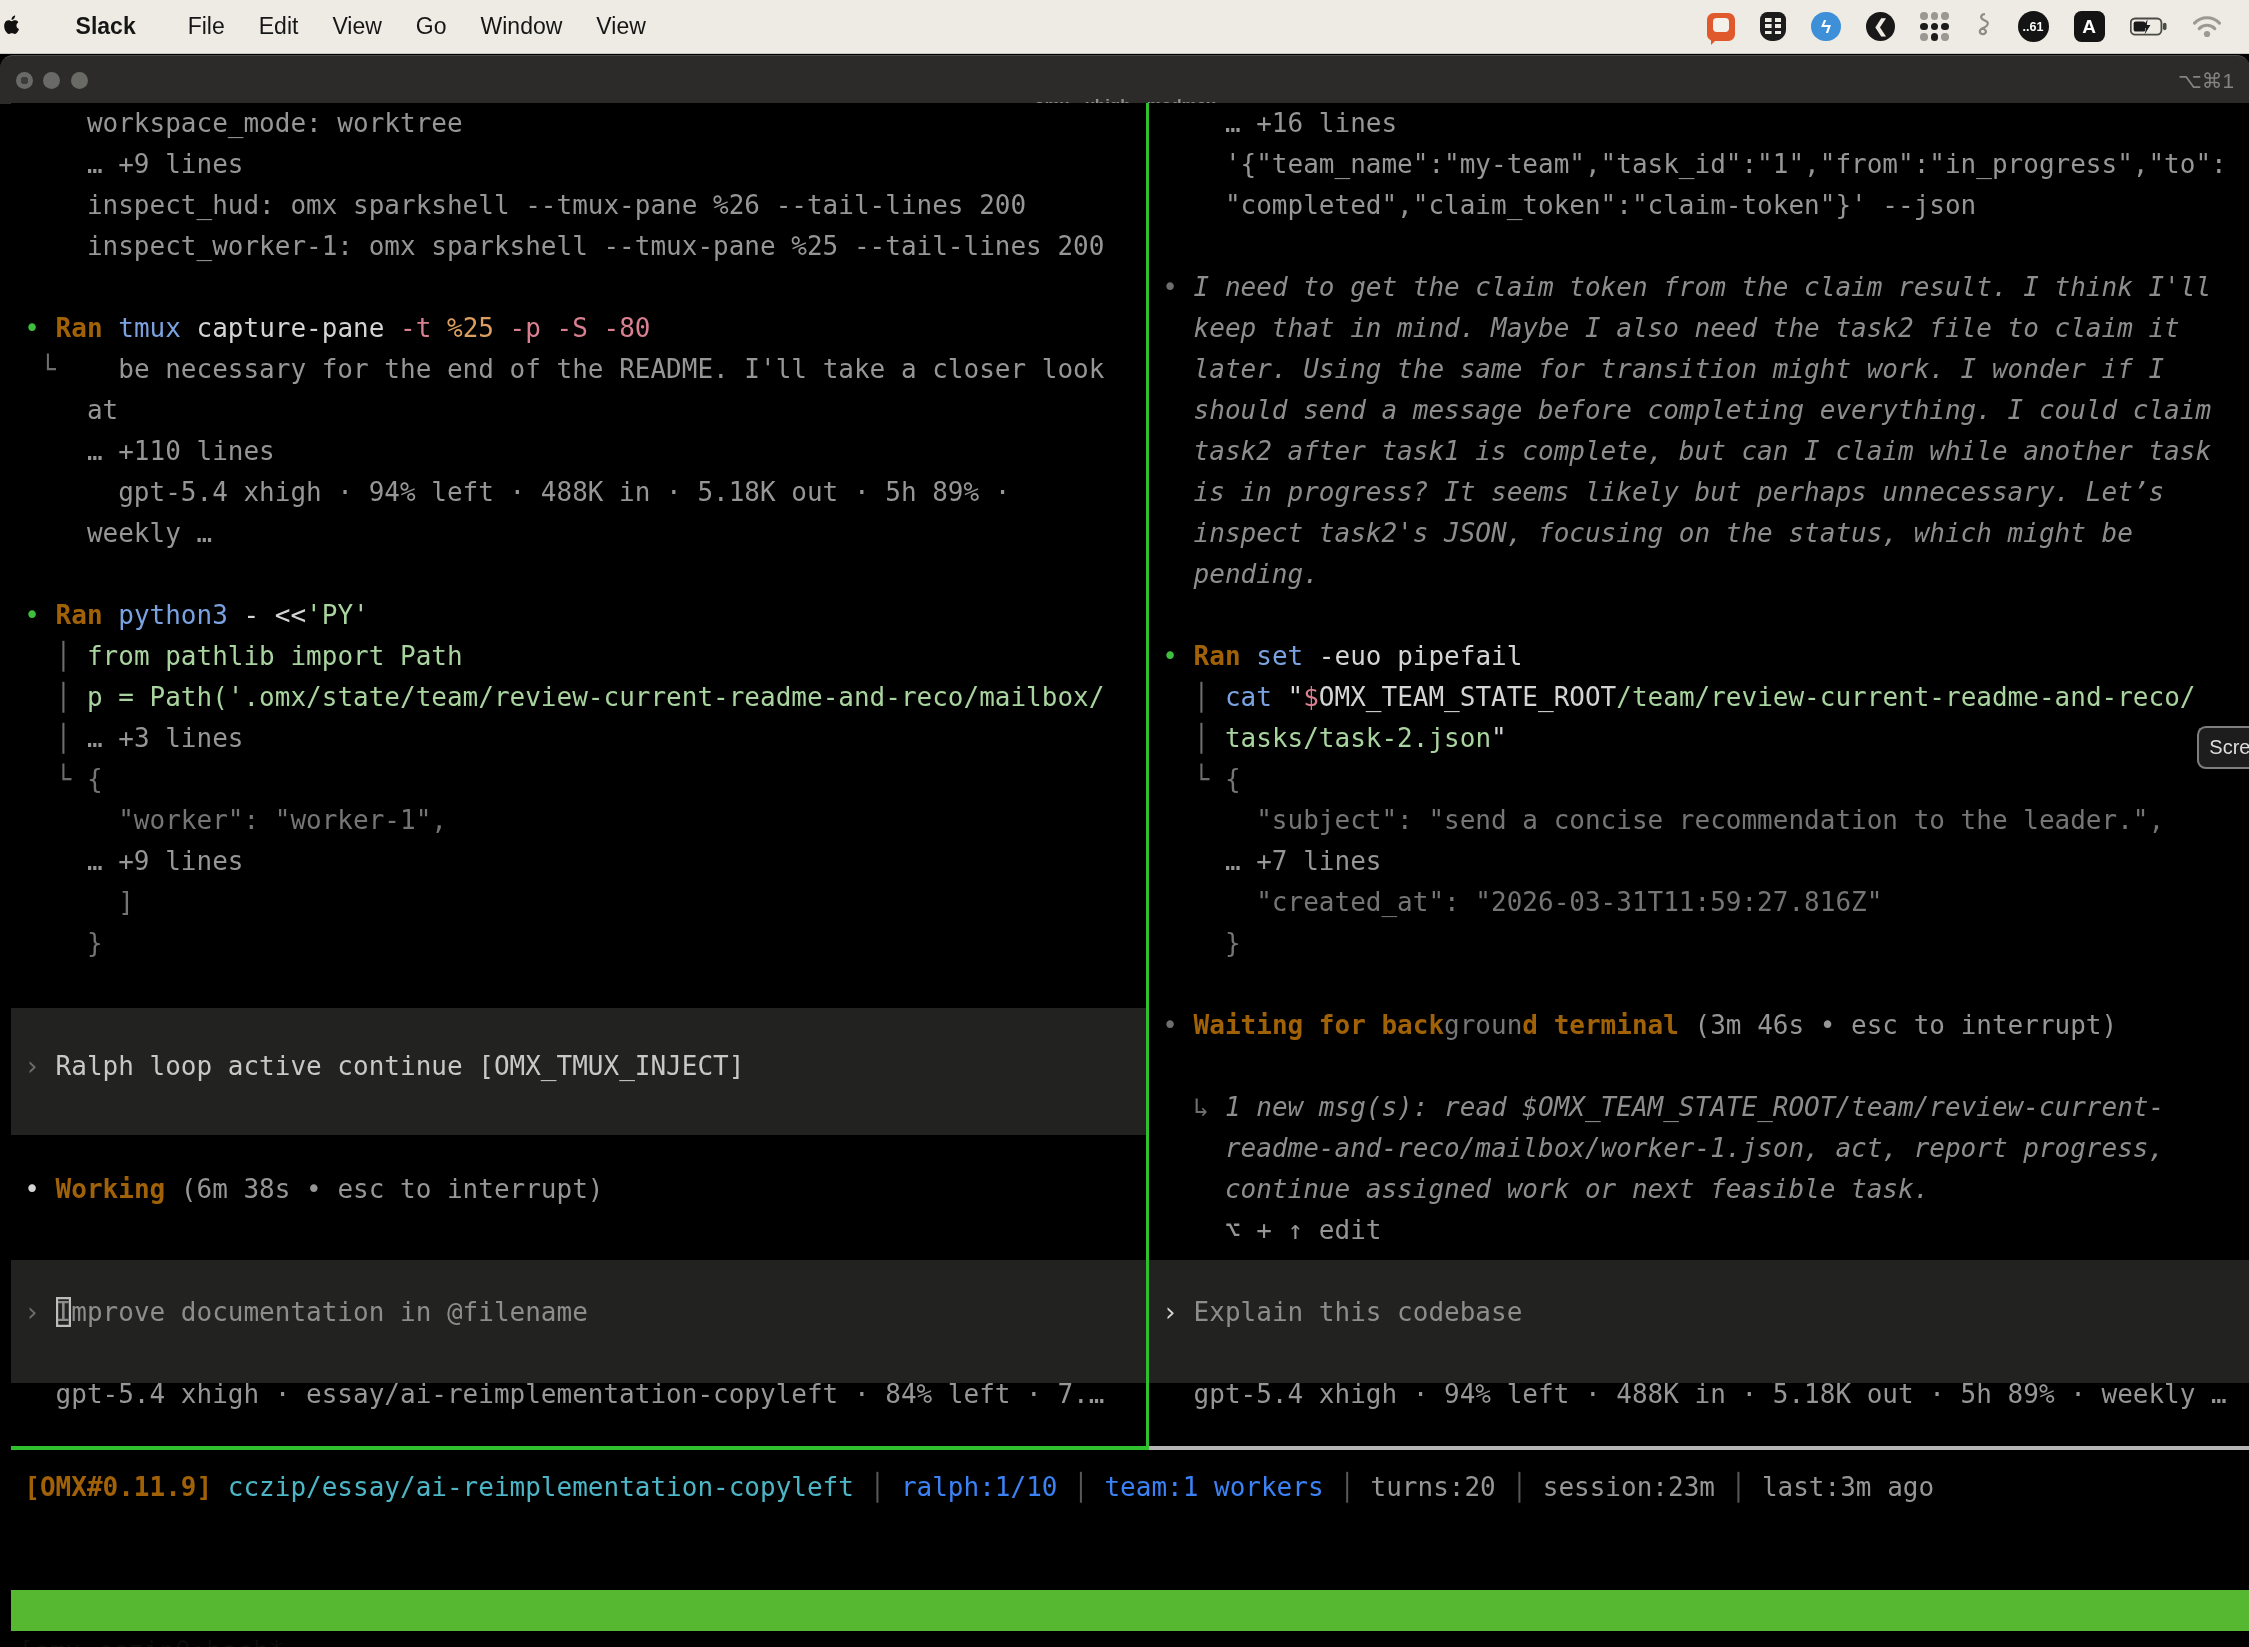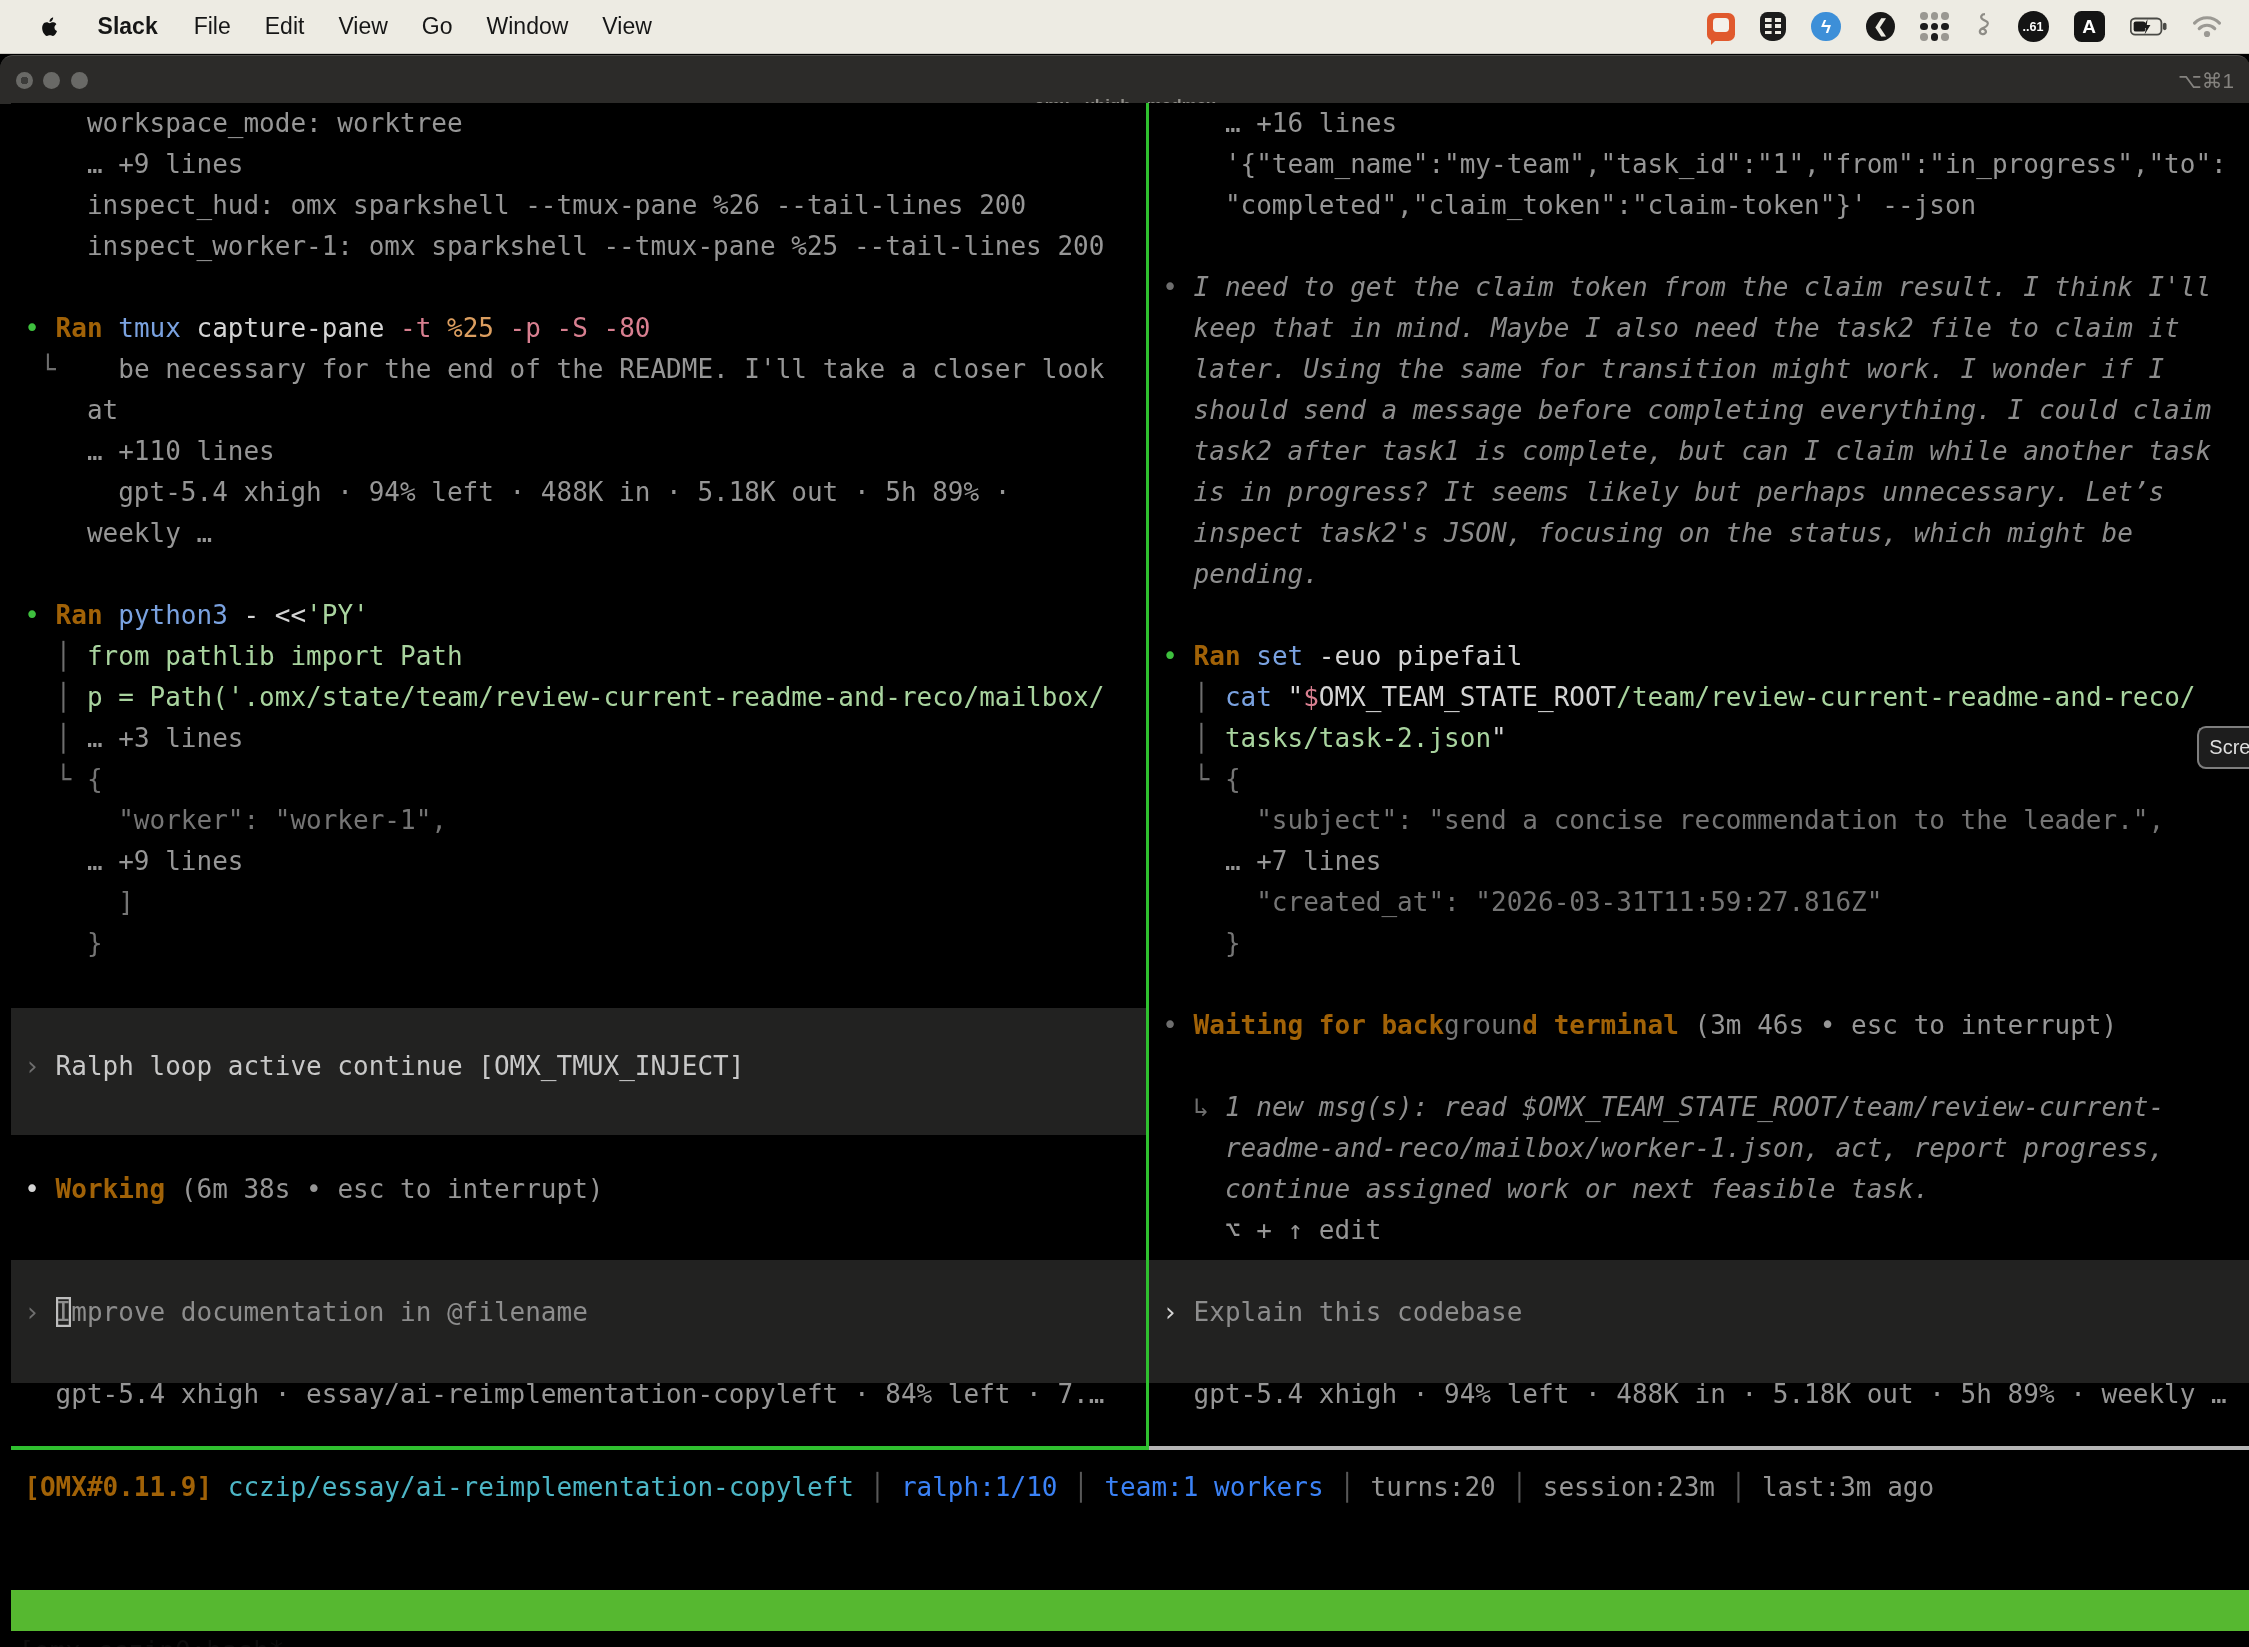--- a/index.html
+++ b/index.html
@@ -2,21 +2,21 @@
 <html style="font-size:11.8px"><head>
 <meta charset="utf-8">
 <style>
   html,body{margin:0;padding:0;background:#000;}
   .screen{position:relative;width:2250px;height:1648px;overflow:hidden;background:#000;
           font-family:"DejaVu Sans Mono",monospace;}
   
   .menubar{position:absolute;left:0;top:0;width:2250px;height:53px;background:#edebe3;
            display:flex;align-items:center;justify-content:space-between;
            font-family:"Liberation Sans",sans-serif;color:#161616;border-bottom:1.5px solid #c9c7c0;}
-  .mb-left{display:flex;align-items:center;gap:36px;padding-left:38px;}
+  .mb-left{display:flex;align-items:flex-start;gap:52px;}
   .mb-app{font-weight:bold;font-size:23px;}
   .mb-item{font-size:23px;}
   .apple svg{display:block;}
   .mb-right{display:flex;align-items:center;gap:25px;padding-right:29.5px;}
   .ic{display:flex;align-items:center;justify-content:center;}
   .ic-rec{width:28px;height:28px;background:#e0592d;border-radius:6.6px;position:relative;}
   .ic-rec::before{content:"";position:absolute;left:5.9px;top:5.2px;width:16px;height:14.8px;background:#f4f1ea;border-radius:3.7px;}
   .ic-rec::after{content:"";position:absolute;left:4.4px;bottom:-4.4px;border-left:7.4px solid #e0592d;border-bottom:7.4px solid transparent;}
   .ic-shield{width:26.6px;height:29.5px;background:#1c1c1c;border-radius:7.4px 7.4px 11.8px 11.8px;position:relative;}
   .ic-shield::before{content:"";position:absolute;left:5.2px;top:5.9px;width:16px;height:16px;

